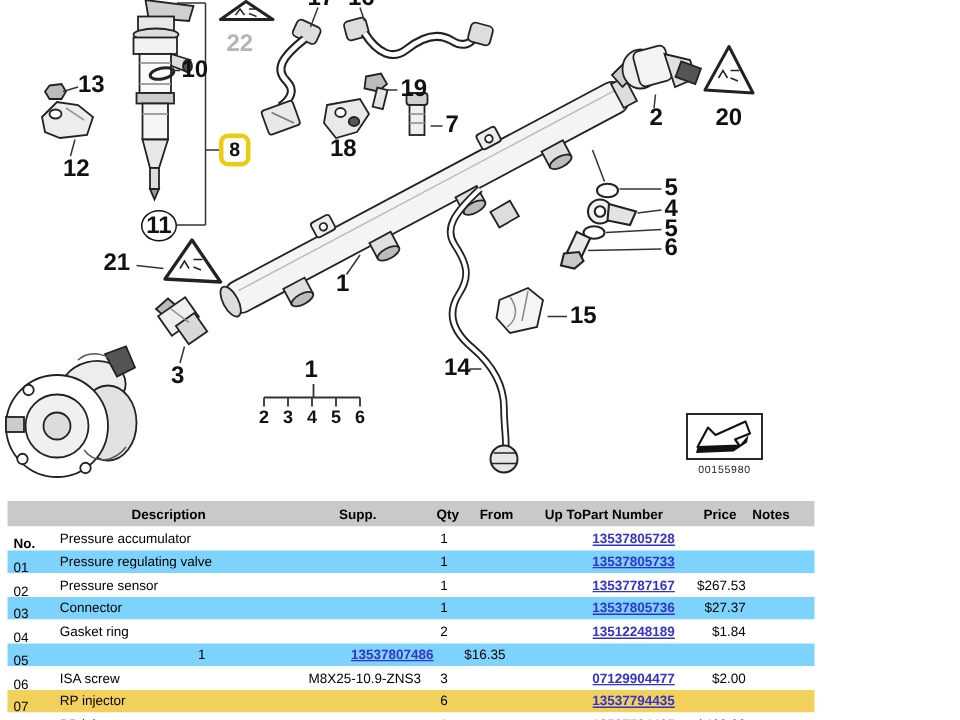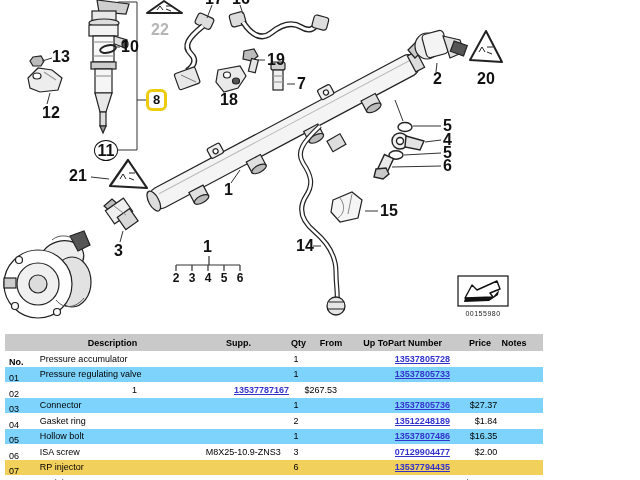--- a/index.html
+++ b/index.html
@@ -314,20 +314,21 @@
     <span class="c qty">1</span>
     <span class="c from"></span>
     <span class="c upto"></span>
     <span class="c pn"><a class="pn-link">13537805733</a></span>
     <span class="c price"></span>
     <span class="c notes"></span>
   </div>
 
   <div class="t-row">
     <span class="c no">03</span>
+    <span class="c desc">Pressure sensor</span>
     <span class="c supp"></span>
     <span class="c qty">1</span>
     <span class="c from"></span>
     <span class="c upto"></span>
     <span class="c pn"><a class="pn-link">13537787167</a></span>
     <span class="c price">$267.53</span>
     <span class="c notes"></span>
   </div>
 
   <div class="t-row alt">
@@ -349,21 +350,20 @@
     <span class="c qty">2</span>
     <span class="c from"></span>
     <span class="c upto"></span>
     <span class="c pn"><a class="pn-link">13512248189</a></span>
     <span class="c price">$1.84</span>
     <span class="c notes"></span>
   </div>
 
   <div class="t-row alt">
     <span class="c no">06</span>
-    <span class="c desc">Hollow bolt</span>
     <span class="c supp"></span>
     <span class="c qty">1</span>
     <span class="c from"></span>
     <span class="c upto"></span>
     <span class="c pn"><a class="pn-link">13537807486</a></span>
     <span class="c price">$16.35</span>
     <span class="c notes"></span>
   </div>
 
   <div class="t-row">

